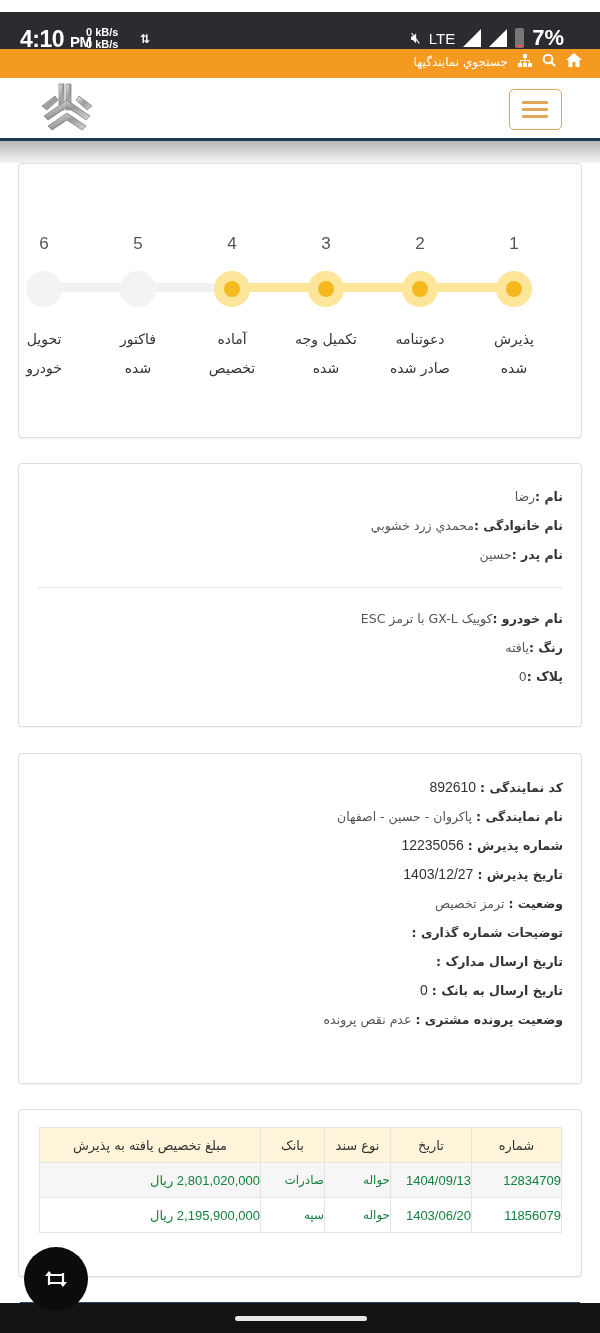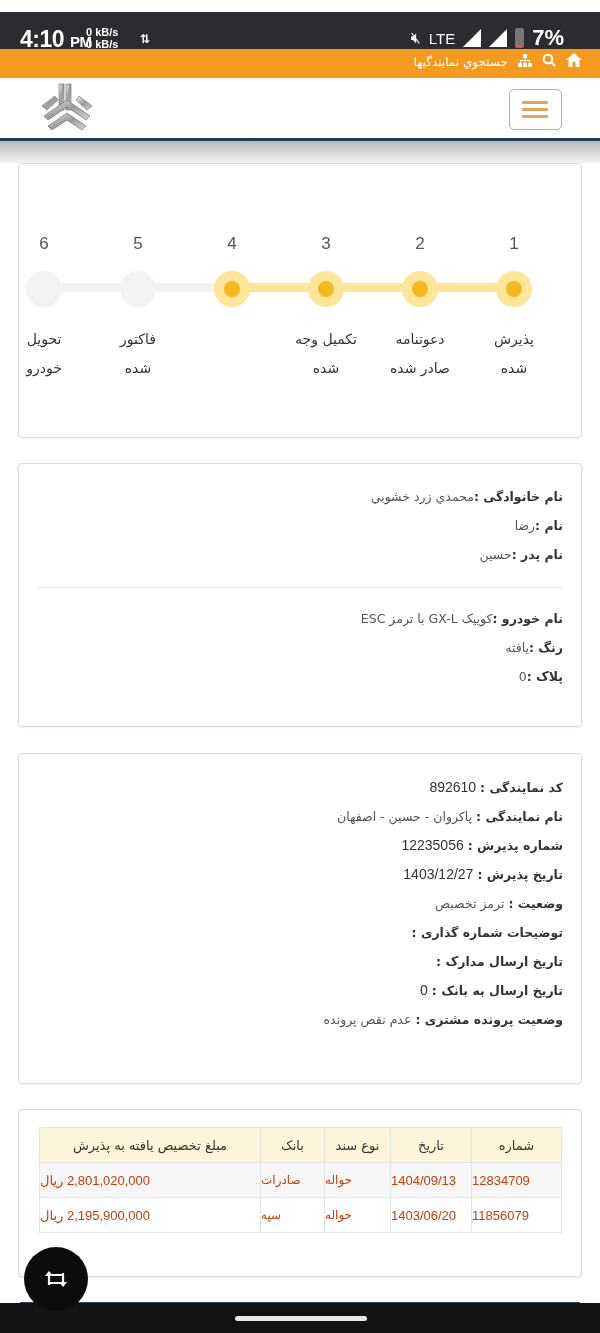--- a/index.html
+++ b/index.html
@@ -44,21 +44,21 @@
   .line.done { background: #fde59a; }
   .line.todo { background: #f1f1f1; }
 
   .info { direction: rtl; text-align: right; padding: 0 18px; }
   .info-row { font-size: 12.5px; line-height: 29px; color: #555; }
   .info-row b { color: #333; font-weight: bold; }
   .divider { height: 1px; background: #e6e6e6; margin: 18px 0 16px; }
 
   table.alloc { direction: rtl; position: absolute; left: 20px; top: 17px; width: 523px; border-collapse: collapse; font-size: 13px; }
   table.alloc th { background: #fdf4d9; font-weight: normal; color: #333; height: 35px; border: 1px solid #e4e4e4; }
-  table.alloc td { height: 35px; border: 1px solid #e4e4e4; text-align: left; color: #c2410c; font-family: "Liberation Sans", sans-serif; }
+  table.alloc td { height: 35px; border: 1px solid #e4e4e4; text-align: right; color: #15803d; font-family: "Liberation Sans", sans-serif; }
   table.alloc tr.odd td { background: #f6f6f6; }
 
   .fab { position: absolute; left: 24px; top: 1247px; width: 64px; height: 64px; border-radius: 50%; background: #0c0c0c; color: #fff; display: flex; align-items: center; justify-content: center; font-size: 20px; z-index: 5; }
   .navbar { position: absolute; left: 0; top: 1303px; width: 600px; height: 30px; background: #111315; }
   .nav-strip { position: absolute; left: 20px; right: 20px; top: 1302px; height: 2px; background: #2e4a63; }
   .nav-handle { position: absolute; left: 235px; top: 1316px; width: 132px; height: 5px; border-radius: 3px; background: #e8e8e8; }
 </style>
 </head>
 <body>
 
@@ -150,38 +150,39 @@
       <div class="step-label" style="padding:0 14px">دعوتنامه صادر شده</div>
     </div>
     <div class="step" style="right:188px;">
       <div class="step-num">3</div>
       <div class="step-dot done"></div>
       <div class="step-label" style="padding:0 4px">تكميل وجه شده</div>
     </div>
     <div class="step" style="right:282px;">
       <div class="step-num">4</div>
       <div class="step-dot done"></div>
+      <div class="step-label" style="padding:0 14px">آماده تخصيص</div>
     </div>
     <div class="step" style="right:376px;">
       <div class="step-num">5</div>
       <div class="step-dot"></div>
       <div class="step-label" style="padding:0 20px">فاكتور شده</div>
     </div>
     <div class="step" style="right:470px;">
       <div class="step-num">6</div>
       <div class="step-dot"></div>
       <div class="step-label" style="padding:0 22px">تحويل خودرو</div>
     </div>
   </div>
 </div>
 
 <div class="card" style="top:463px;height:264px;">
   <div class="info" style="padding-top:18px;">
+    <div class="info-row"><b>نام :</b><span>رضا</span></div>
     <div class="info-row"><b>نام خانوادگی :</b><span>محمدي زرد خشوبي</span></div>
-    <div class="info-row"><b>نام :</b><span>رضا</span></div>
     <div class="info-row"><b>نام پدر :</b><span>حسين</span></div>
     <div class="divider"></div>
     <div class="info-row"><b>نام خودرو :</b><span>كوييک GX-L با ترمز ESC</span></div>
     <div class="info-row"><b>رنگ :</b><span>یافته</span></div>
     <div class="info-row"><b>پلاک :</b><span>0</span></div>
   </div>
 </div>
 
 <div class="card" style="top:753px;height:331px;">
   <div class="info" style="padding-top:19px;">

